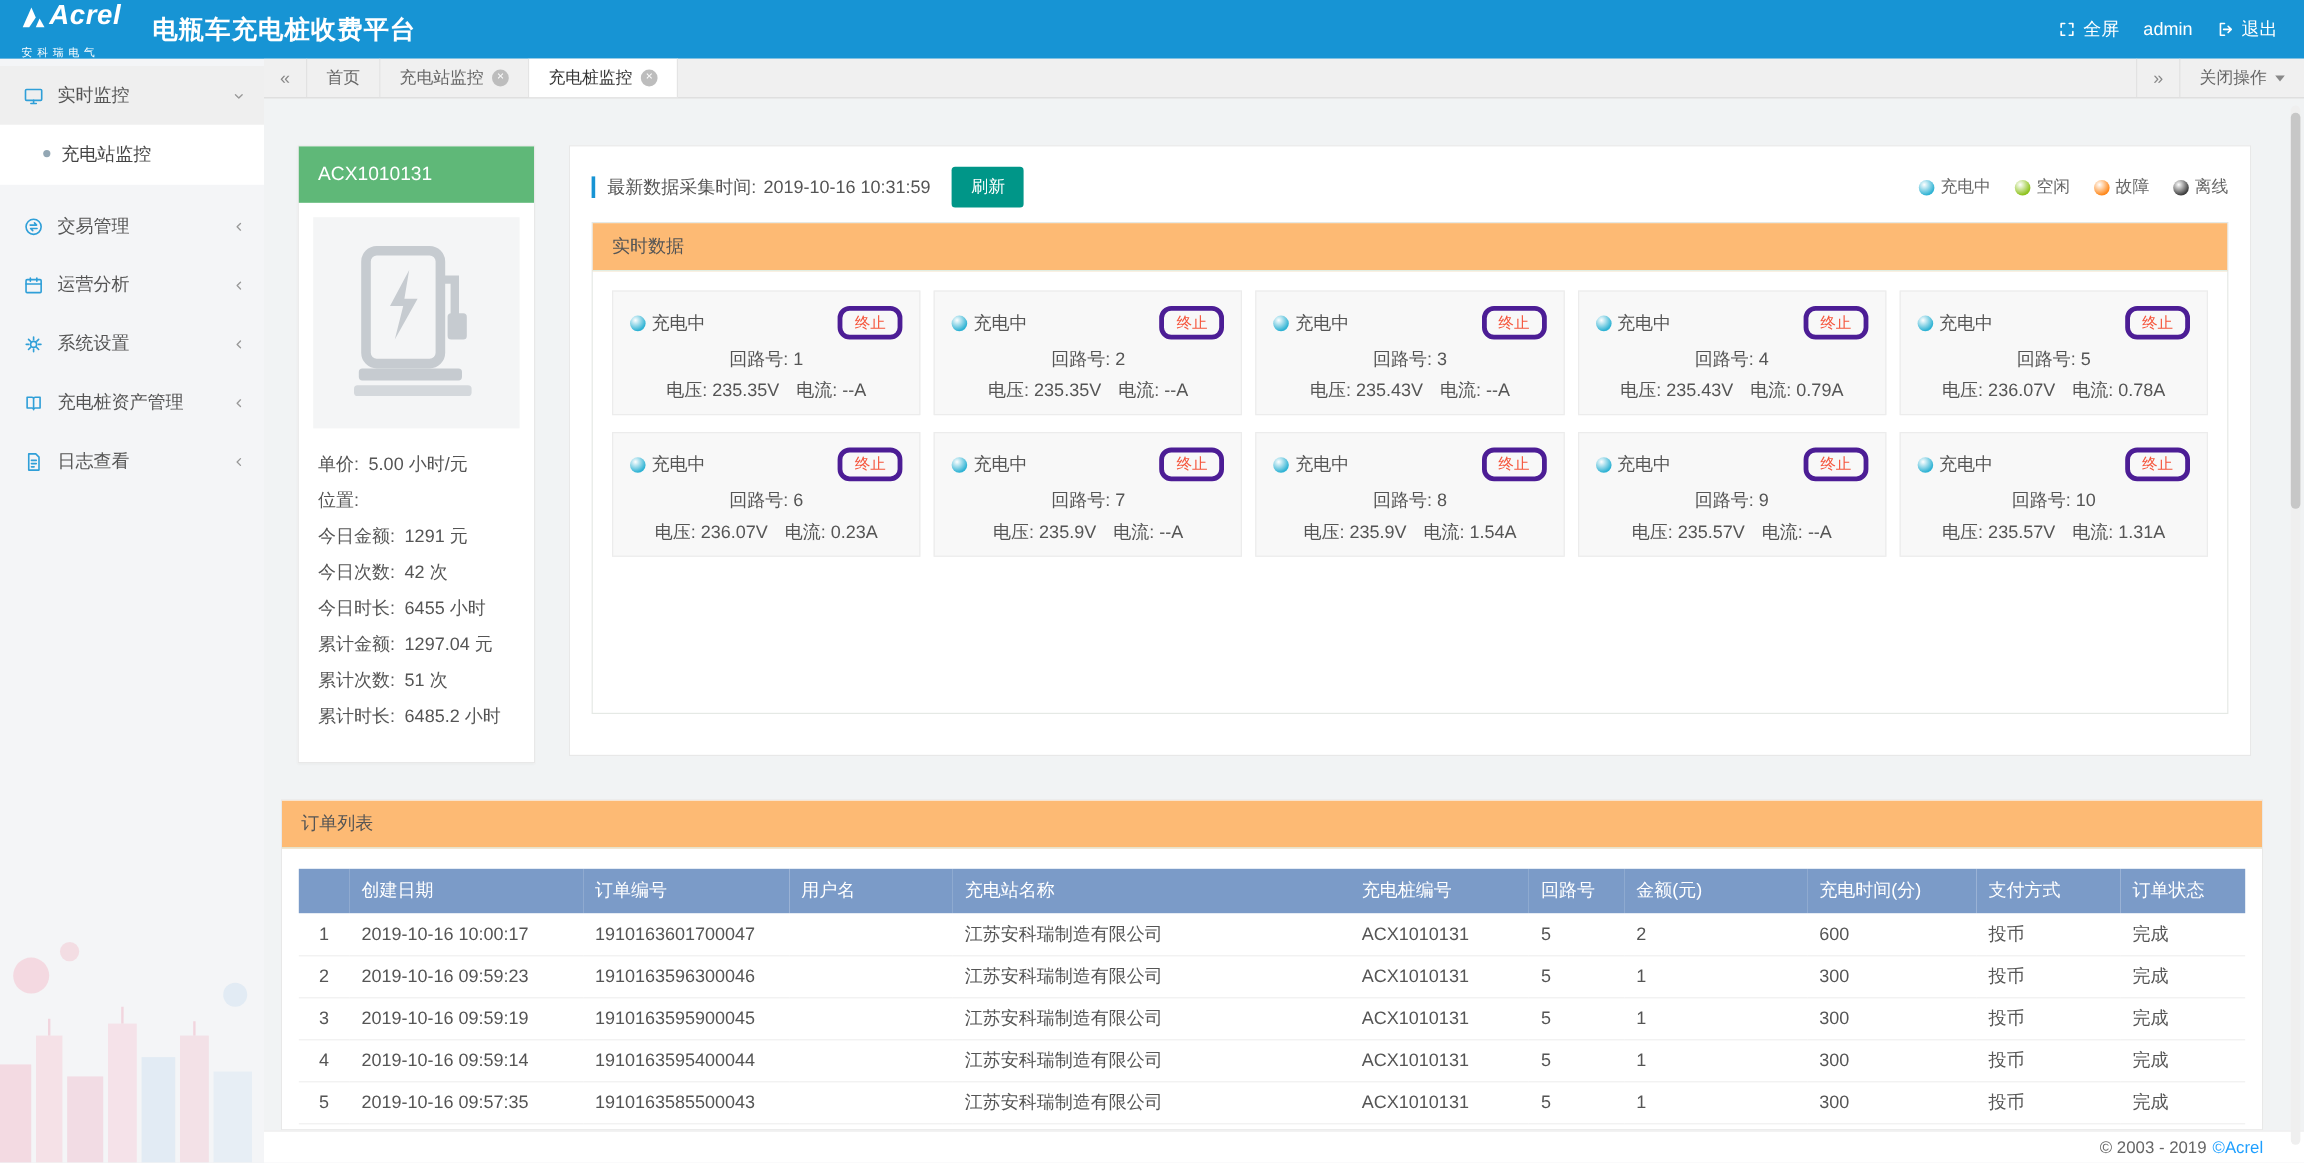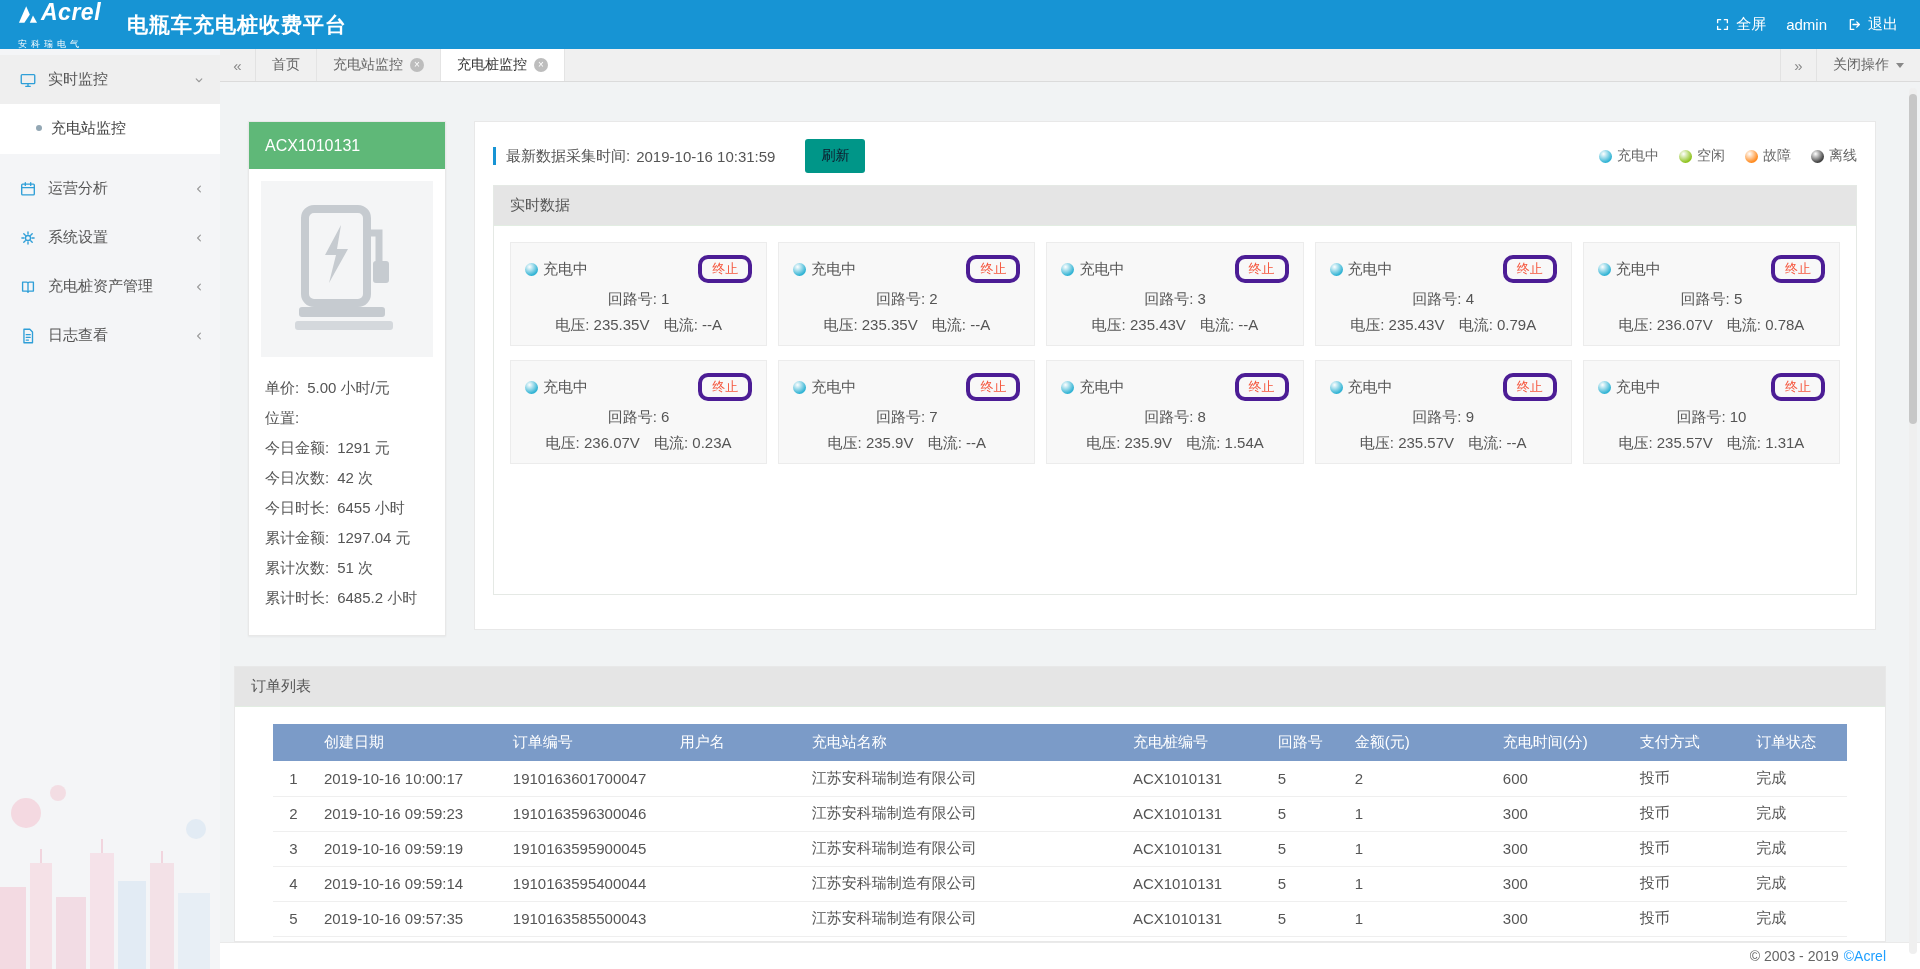--- a/index.html
+++ b/index.html
@@ -52,39 +52,39 @@
   .pile-body { padding:12px; }
   .pile-icon-box { height:176px; background:#f4f5f6; display:flex; align-items:center; justify-content:center; margin-bottom:12px; }
   .pile-stats { padding-top:4px; }
   .stat-row { display:flex; gap:8px; line-height:30px; font-size:15px; color:#555; padding:0 4px; white-space:nowrap; }
 
   
   .right-panel { flex:1; height:509px; margin-right:10px; background:#fff; border:1px solid #e8e8e8; padding:17px 18px; min-width:0; }
   .refresh-row { display:flex; align-items:center; height:34px; margin-bottom:12px; }
   .accent { width:3px; height:18px; background:#1794d4; margin-right:10px; flex:none; }
   .collect-label, .collect-time { font-size:15px; color:#555; margin-right:6px; }
-  .refresh-btn { margin-left:24px; background:#009688; color:#0f172a; border:none; font-size:14px; padding:8px 16px; border-radius:3px; cursor:pointer; }
+  .refresh-btn { margin-left:12px; background:#009688; color:#ffffff; border:none; font-size:14px; padding:8px 16px; border-radius:3px; cursor:pointer; }
   .legend { margin-left:auto; display:flex; gap:20px; align-items:center; font-size:14px; color:#666; }
   .legend-item { display:inline-flex; align-items:center; gap:5px; }
   .dot { width:13px; height:13px; border-radius:50%; display:inline-block; flex:none; }
 
   .rt-panel { border:1px solid #e5e9e5; }
-  .panel-header { height:40px; background:#e5e5e5; border-bottom:1px solid #e2ede2; display:flex; align-items:center; padding:0 16px; font-size:15px; color:#555; }
+  .panel-header { height:40px; background:#fdba74; border-bottom:1px solid #e2ede2; display:flex; align-items:center; padding:0 16px; font-size:15px; color:#555; }
   .rt-body { height:368px; padding:16px 16px; }
   .circuit-grid { display:grid; grid-template-columns:repeat(5,1fr); gap:14px 11px; }
   .circuit-card { background:#f8f8f8; border:1px solid #ececec; padding:12px 14px 10px; }
   .cc-top { display:flex; align-items:center; justify-content:space-between; }
   .cc-status { display:inline-flex; align-items:center; gap:5px; font-size:15px; color:#555; }
   .stop-btn { background:transparent; border:4px solid #4c1d95; color:#f5563d; font-size:13px; padding:1px 10px; border-radius:10px; cursor:pointer; font-family:inherit; }
   .cc-line { text-align:center; font-size:15px; color:#555; margin-top:7px; white-space:nowrap; }
   .cc-line .sp { margin-left:10px; }
 
   
   .orders-panel { margin-top:30px; background:#fff; border:1px solid #e8e8e8; height:276px; overflow:hidden; }
-  .orders-body { padding:17px 38px 0; }
+  .orders-body { padding:17px 14px 0; }
   table { width:100%; border-collapse:collapse; table-layout:fixed; font-size:15px; color:#555; }
   thead th { background:#7b9bc8; color:#fff; font-weight:normal; height:37px; text-align:left; padding-left:10px; }
   thead th.c-idx { padding-left:0; }
   tbody td { height:35px; border-bottom:1px solid #efefef; padding-left:10px; white-space:nowrap; overflow:hidden; }
   tbody td.c-idx { text-align:center; padding-left:0; }
 
   
   .footer { height:27px; background:#fff; border-top:1px solid #eaeaea; display:flex; align-items:center; justify-content:flex-end; padding-right:34px; font-size:14px; color:#666; gap:5px; }
   .footer a { color:#1e9fff; text-decoration:none; cursor:pointer; }
 
@@ -150,20 +150,34 @@
             </svg>
         </span>
       </div>
       <div class="submenu">
         <div class="submenu-item active">
           <span class="bullet"></span>
           <span>充电站监控</span>
         </div>
       </div>
 
+      <div class="menu-item">
+        <span class="mi-icon">
+          <svg width="18" height="18" viewBox="0 0 20 20" fill="none" stroke="#2f9fd8" stroke-width="1.5" stroke-linecap="round" stroke-linejoin="round">
+              <circle cx="10" cy="10" r="7"></circle>
+              <path d="M6.8 8.4h6l-2-2M13.2 11.6h-6l2 2"></path>
+            </svg>
+        </span>
+        <span class="mi-label">交易管理</span>
+        <span class="mi-arrow">
+          <svg width="14" height="14" viewBox="0 0 20 20" fill="none" stroke="#999" stroke-width="1.6" stroke-linecap="round" stroke-linejoin="round">
+              <path d="M12 6l-4 4 4 4"></path>
+            </svg>
+        </span>
+      </div>
 
 
       <div class="menu-item">
         <span class="mi-icon">
           <svg width="18" height="18" viewBox="0 0 20 20" fill="none" stroke="#2f9fd8" stroke-width="1.5" stroke-linecap="round" stroke-linejoin="round">
               <rect x="3" y="4.5" width="14" height="12" rx="1"></rect>
               <path d="M3 8.5h14M7 3v3M13 3v3"></path>
             </svg>
         </span>
         <span class="mi-label">运营分析</span>

